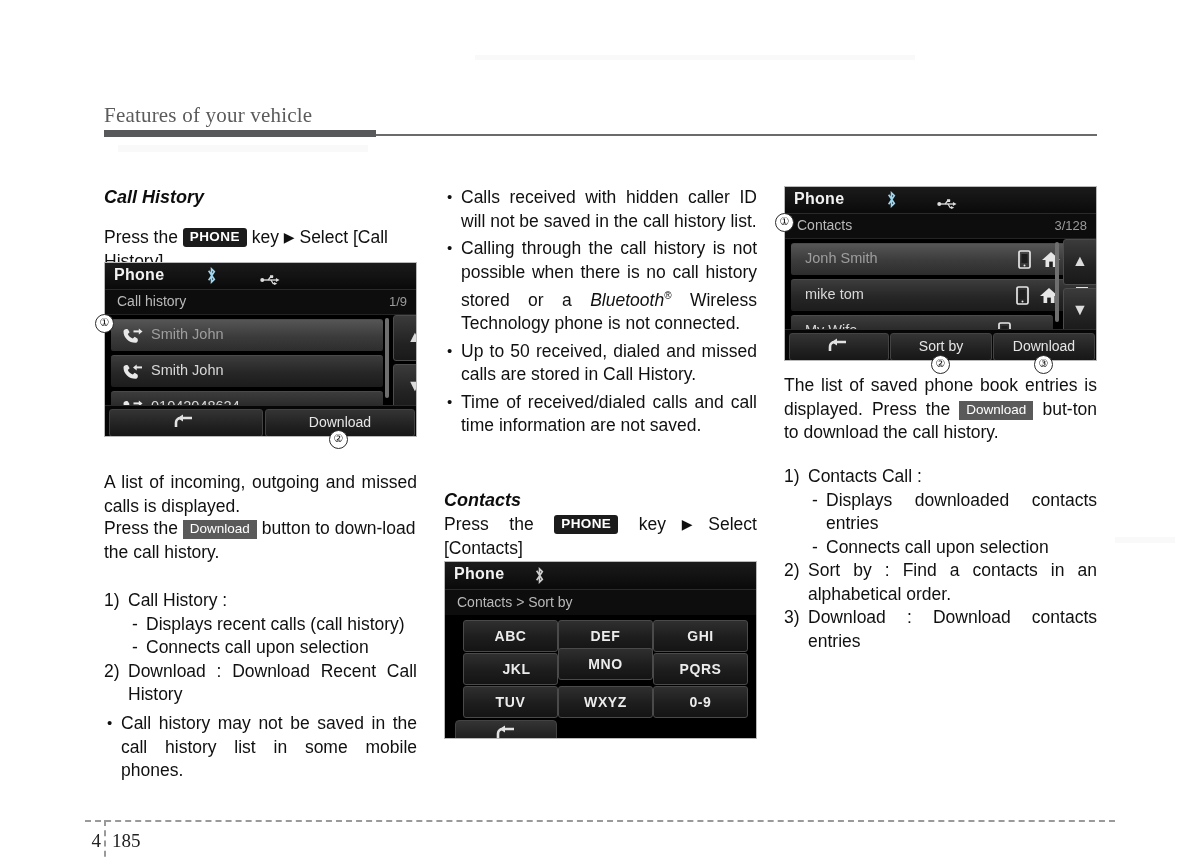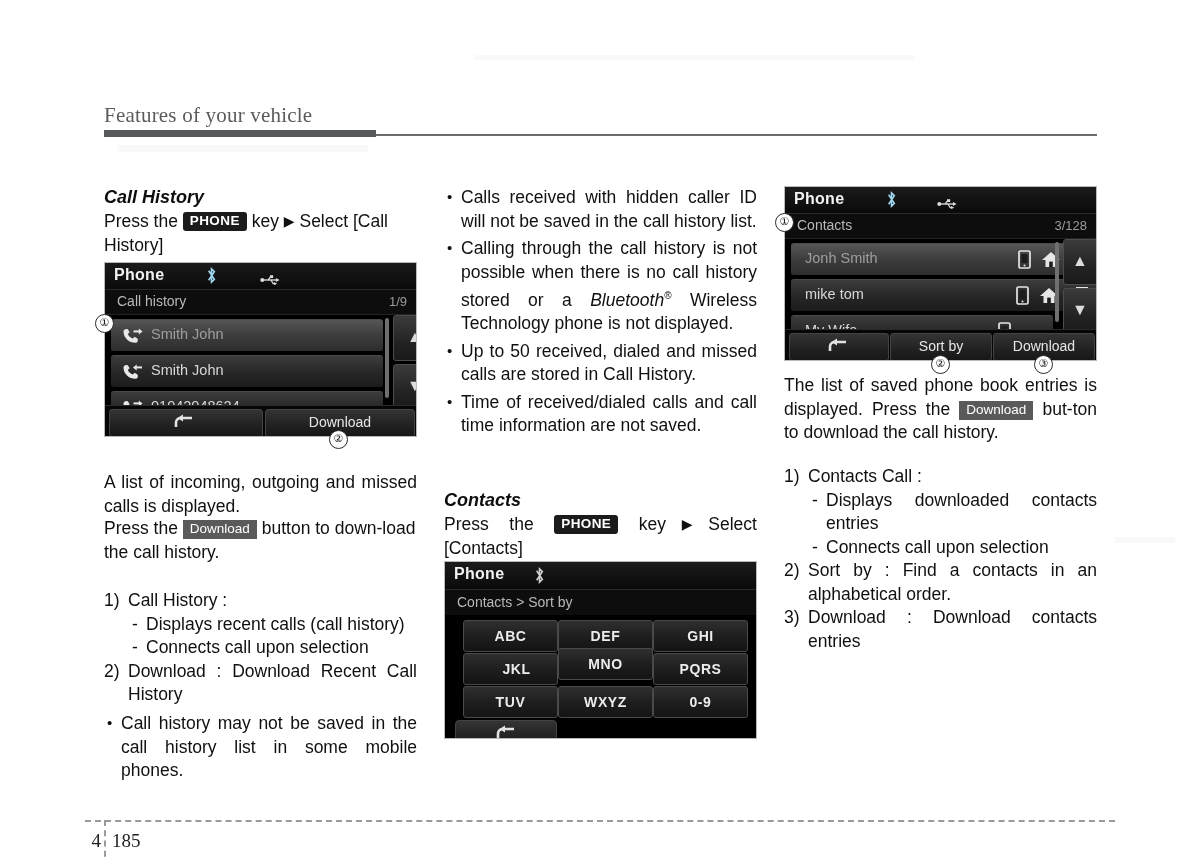--- a/index.html
+++ b/index.html
@@ -183,21 +183,21 @@
   <div class="faint" style="left:1115px;top:490px;width:60px;height:6px;"></div>
 
   <div class="hdr-title">Features of your vehicle</div>
   <div class="hdr-rule-thin"></div>
   <div class="hdr-rule-thick"></div>
 
   <div class="col col1">
 
     <div class="sec-title" style="position:absolute;top:139px;left:0;">Call History</div>
 
-    <div class="txt nojust" style="position:absolute;top:163px;left:0;width:313px;">
+    <div class="txt nojust" style="position:absolute;top:179px;left:0;width:313px;">
       <span>Press the</span>
       <span class="keychip">PHONE</span>
       <span>key</span>
       <span class="tri">▶</span>
       <span>Select [Call History]</span>
     </div>
 
     <div class="dev" style="left:0px;top:215px;width:313px;height:175px;">
 
       <div class="dev-title">
@@ -317,21 +317,21 @@
     <ul class="bul txt" style="position:absolute;top:665px;left:0;width:313px;">
       <li>Call history may not be saved in the call history list in some mobile phones.</li>
     </ul>
   </div>
 
   <div class="col col2">
 
     <ul class="bul txt" style="position:absolute;top:139px;left:0;width:313px;">
       <li style="margin-bottom:4px;">Calls received with hidden caller ID will not be saved in the call history list.</li>
       <li style="margin-bottom:4px;">
-        <span>Calling through the call history is not possible when there is no call history stored or a </span><i>Bluetooth</i><sup style="font-size:10px;">®</sup><span> Wireless Technology phone is not displayed.</span>
+        <span>Calling through the call history is not possible when there is no call history stored or a </span><i>Bluetooth</i><sup style="font-size:10px;">®</sup><span> Wireless Technology phone is not connected.</span>
       </li>
       <li style="margin-bottom:4px;">Up to 50 received, dialed and missed calls are stored in Call History.</li>
       <li>Time of received/dialed calls and call time information are not saved.</li>
     </ul>
 
     <div class="sec-title" style="position:absolute;top:442px;left:0;">Contacts</div>
 
     <div class="txt" style="position:absolute;top:466px;left:0;width:313px;">
       <span>Press the</span>
       <span class="keychip">PHONE</span>

